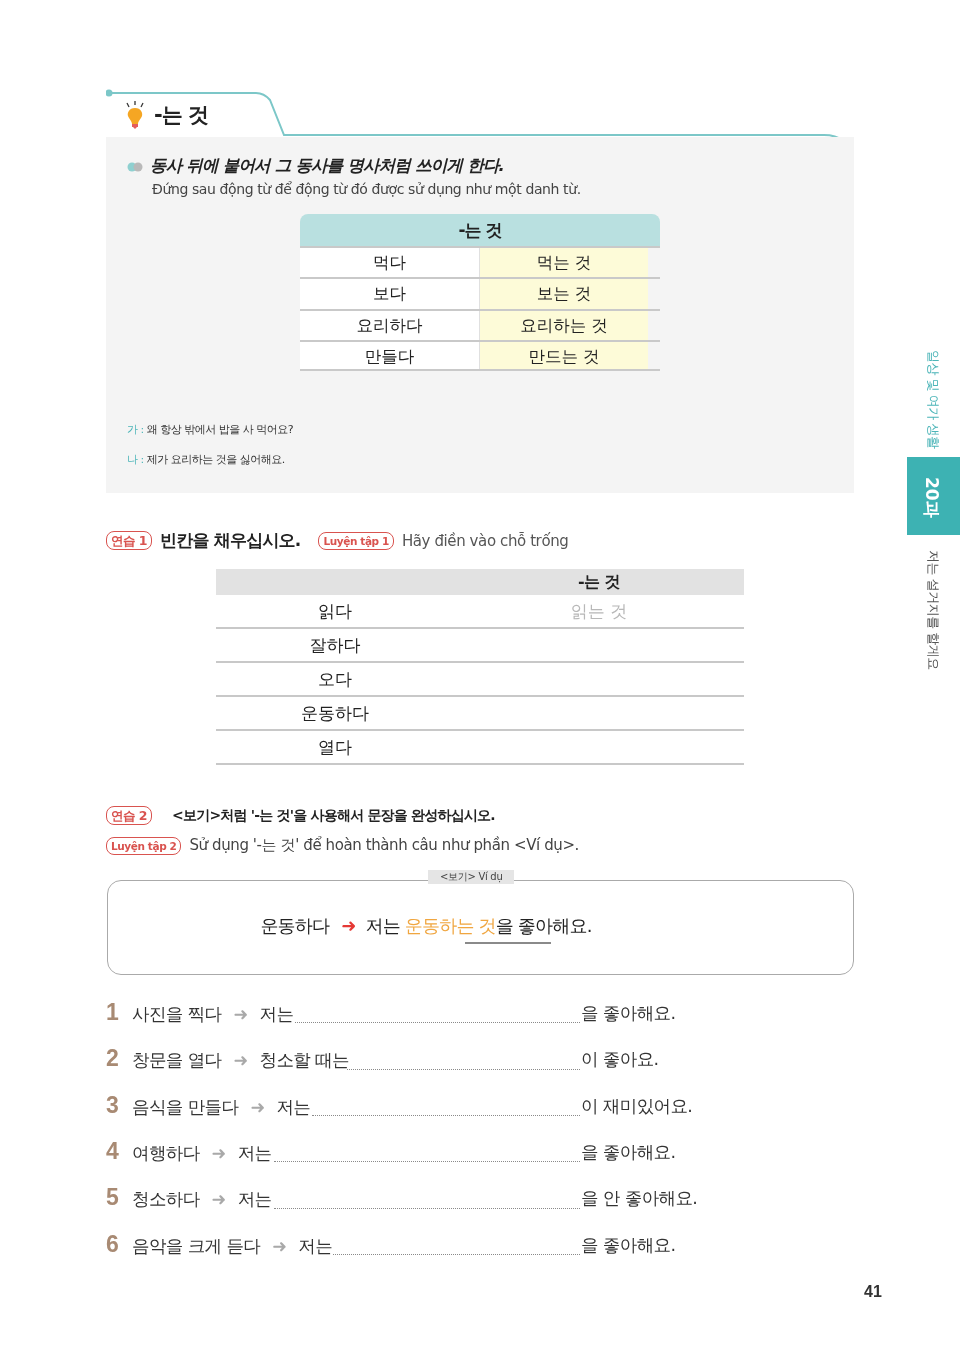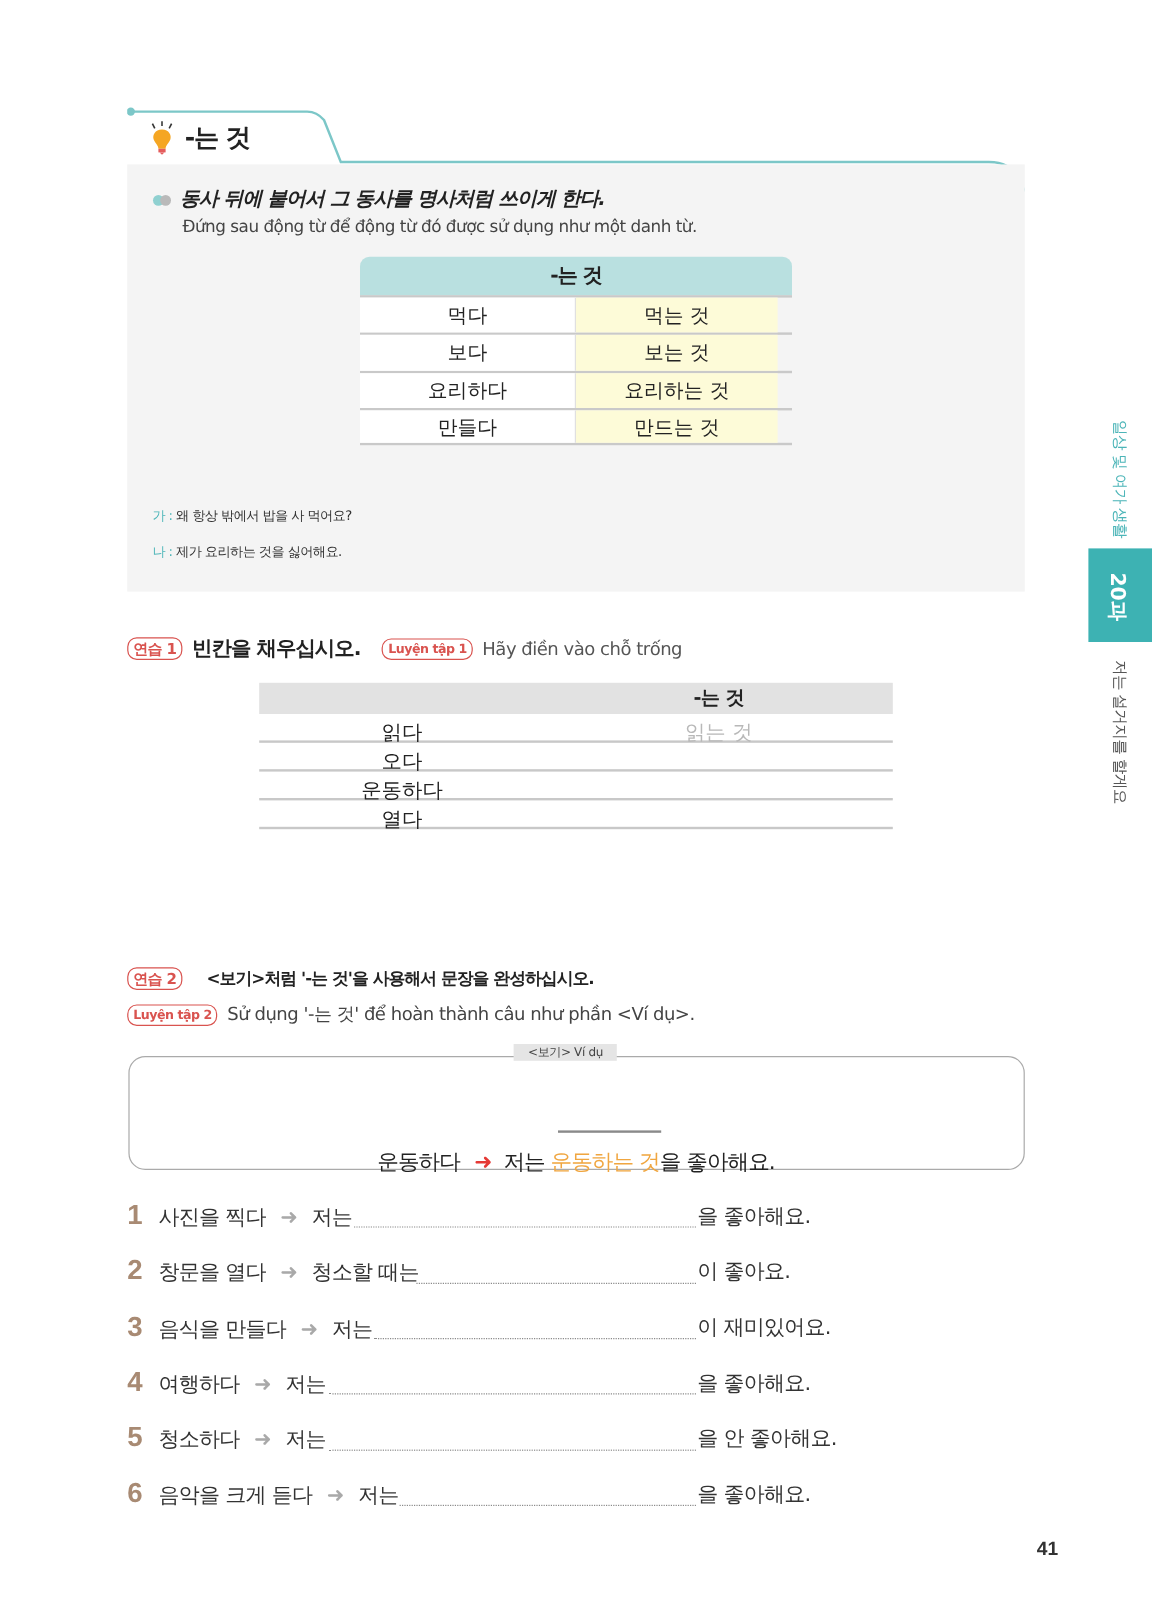--- a/index.html
+++ b/index.html
@@ -32,34 +32,34 @@
   .badge-vi { display: inline-block; border: 1.5px solid #d9534f; color: #d9534f; border-radius: 8px; font-size: 10.5px; font-weight: bold; padding: 1px 4px; line-height: 14px; letter-spacing: -0.4px; }
   .ex1-head { position: absolute; left: 106px; top: 529px; display: flex; align-items: center; gap: 8px; }
   .ex1-head .ko { font-size: 17px; font-weight: bold; letter-spacing: -0.8px; margin-right: 10px; }
   .ex1-head .vi { font-size: 15px; color: #555; letter-spacing: -0.4px; }
 
   
   .p1-table { position: absolute; left: 216px; top: 569px; width: 528px; }
   .p1-head { height: 26px; background: #e2e2e2; display: flex; }
   .p1-head .h1 { width: 238px; }
   .p1-head .h2 { flex: 1; text-align: center; font-size: 16px; font-weight: bold; line-height: 26px; letter-spacing: -0.5px; }
-  .p1-row { display: flex; height: 24px; border-bottom: 2px solid #c8c8c8; }
+  .p1-row { display: flex; height: 34px; border-bottom: 2px solid #c8c8c8; }
   .p1-row:first-of-type { height: 33px; }
   .p1-row .a { width: 238px; text-align: center; font-size: 17px; line-height: 33px; }
   .p1-row .b { flex: 1; text-align: center; font-size: 17px; line-height: 33px; color: #b8b8b8; }
 
   .ex2-head { position: absolute; left: 106px; top: 806px; display: flex; align-items: center; gap: 20px; }
   .ex2-head .ko { font-size: 14px; font-weight: bold; letter-spacing: -0.8px; }
   .ex2-sub { position: absolute; left: 106px; top: 836px; display: flex; align-items: center; gap: 8px; }
   .ex2-sub .vi { font-size: 15px; color: #444; letter-spacing: -0.4px; }
 
   
   .example-box { position: absolute; left: 107px; top: 880px; width: 747px; height: 95px; border: 1.5px solid #aaa; border-radius: 14px; background: #fff; }
   .example-label { position: absolute; left: 428px; top: 870px; padding: 0 12px; background: #e5e5e5; font-size: 10px; color: #444; letter-spacing: -0.3px; }
-  .example-sentence { position: absolute; left: 0; top: 914px; width: 960px; text-align: center; font-size: 18px; letter-spacing: -0.8px; margin-top: 42px; }
+  .example-sentence { position: absolute; left: 0; top: 914px; width: 852px; text-align: center; font-size: 18px; letter-spacing: -0.8px; }
   .example-sentence .arrow { color: #e53935; font-weight: bold; margin: 0 10px 0 12px; }
   .example-sentence .ans { color: #f0a640; position: relative; }
   .example-underline { position: absolute; left: 465px; top: 942px; width: 86px; height: 2px; background: #8a8a8a; }
 
   
   .ex-item { position: absolute; left: 106px; display: flex; align-items: baseline; font-size: 17.5px; color: #333; letter-spacing: -0.6px; }
   .ex-item .num { font-size: 23px; font-weight: bold; color: #a88a73; width: 26px; font-family: "Liberation Sans", sans-serif; }
   .ex-item .arr { color: #a9a9a9; margin: 0 12px; font-weight: bold; }
   .ex-blank { position: absolute; height: 1px; border-bottom: 1px dotted #8a8a8a; }
   .ex-end { position: absolute; left: 581px; font-size: 17.5px; color: #333; letter-spacing: -0.6px; }
@@ -142,20 +142,24 @@
 <div class="p1-table">
   <div class="p1-head">
     <div class="h1"></div>
     <div class="h2">-는 것</div>
   </div>
   <div class="p1-row">
     <div class="a">읽다</div>
     <div class="b">읽는 것</div>
   </div>
   <div class="p1-row">
+    <div class="a">잘하다</div>
+    <div class="b"></div>
+  </div>
+  <div class="p1-row">
     <div class="a">오다</div>
     <div class="b"></div>
   </div>
   <div class="p1-row">
     <div class="a">운동하다</div>
     <div class="b"></div>
   </div>
   <div class="p1-row">
     <div class="a">열다</div>
     <div class="b"></div>

